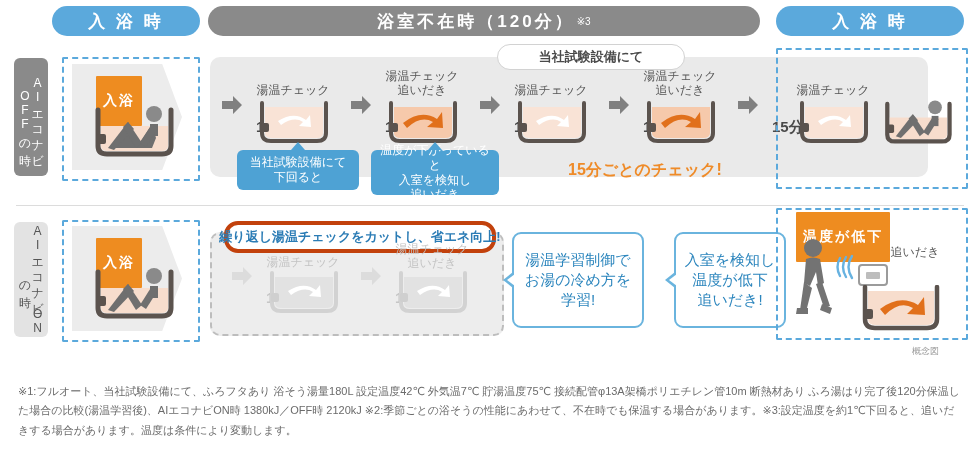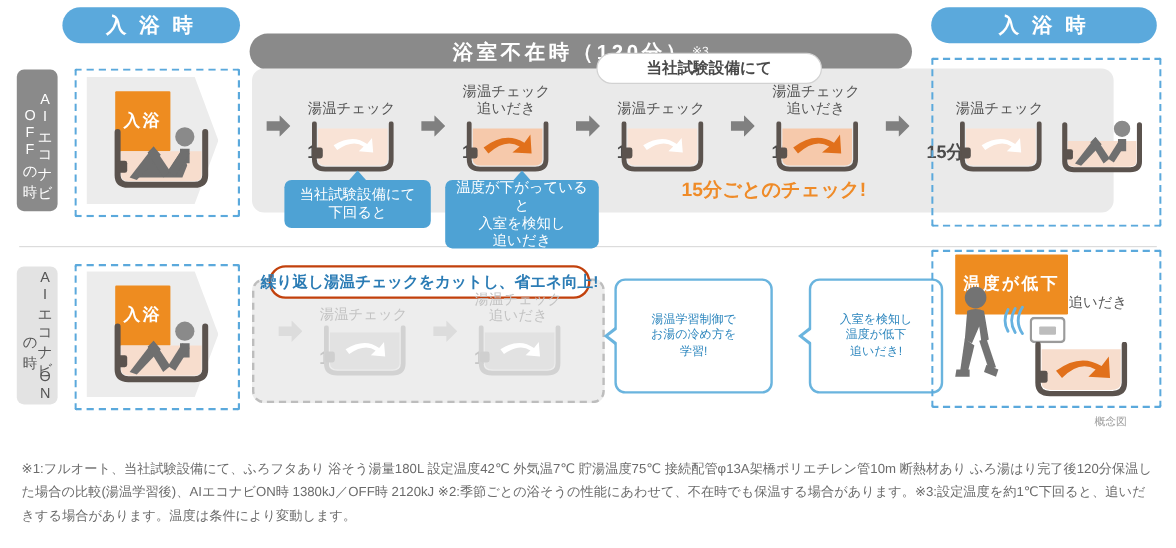--- a/index.html
+++ b/index.html
@@ -74,42 +74,42 @@
   .tub svg{display:block;}
 
   
   .whitepill{
     position:absolute;background:#ffffff;border:1px solid #d2d2d2;border-radius:13px;
     display:flex;align-items:center;justify-content:center;
     font-size:13px;font-weight:bold;color:#4a4a4a;white-space:nowrap;
   }
   
   .bluepill{
-    position:absolute;background:#ffffff;border:2px solid #c2410c;border-radius:14px;
+    position:absolute;background:#ffffff;border:4px solid #c2410c;border-radius:14px;
     display:flex;align-items:center;justify-content:center;
     font-size:13px;font-weight:bold;color:#2b7cb5;white-space:nowrap;
   }
 
   
   .cal{
     position:absolute;background:#4ea2d4;border-radius:6px;color:#ffffff;
     font-size:12px;line-height:1.22;text-align:center;
     display:flex;align-items:center;justify-content:center;
     padding:3px 6px;box-sizing:border-box;
   }
   .cal .tip{
     position:absolute;top:-8px;left:50%;margin-left:-7px;
     width:0;height:0;border-left:7px solid transparent;border-right:7px solid transparent;
     border-bottom:8px solid #4ea2d4;
   }
 
   
   .ocal{
     position:absolute;background:#ffffff;border:2px solid #6ab4de;border-radius:9px;
-    color:#2b85bd;font-size:10px;line-height:1.35;text-align:center;font-weight:500;
+    color:#2b85bd;font-size:15px;line-height:1.35;text-align:center;font-weight:500;
     display:flex;align-items:center;justify-content:center;box-sizing:border-box;
   }
   .ocal .ltip{
     position:absolute;left:-11px;top:50%;margin-top:-8px;width:0;height:0;
     border-top:8px solid transparent;border-bottom:8px solid transparent;
     border-right:10px solid #6ab4de;
   }
   .ocal .ltip-i{
     position:absolute;left:-7px;top:50%;margin-top:-6px;width:0;height:0;
     border-top:6px solid transparent;border-bottom:6px solid transparent;
@@ -137,21 +137,21 @@
 </style>
 </head>
 <body>
 
 <div id="root">
 
   <div class="hdr hdr-blue" style="left:52px;top:6px;width:148px;">
     <span>入 浴 時</span>
   </div>
 
-  <div class="hdr hdr-gray" style="left:208px;top:6px;width:552px;margin-top:22px;">
+  <div class="hdr hdr-gray" style="left:208px;top:6px;width:552px;">
     <span>浴室不在時（120分）</span>
       <span class="sup">※3</span>
   </div>
 
   <div class="hdr hdr-blue" style="left:776px;top:6px;width:188px;">
     <span>入 浴 時</span>
   </div>
 
   <div class="sidelbl sidelbl-off" style="left:14px;top:58px;height:118px;">
     <span>AIエコナビOFFの時</span>
@@ -300,33 +300,33 @@
       <path d="M13 30 L13 50 Q13 55 20 55 L73 55 Q80 55 80 50 L80 30 Z" fill="#f7ddcd"></path>
       <rect x="9" y="38" width="9" height="10" rx="2" fill="#5b534e"></rect>
       <circle cx="66" cy="18" r="8" fill="#8a8a8a"></circle>
       <path d="M62 28 L70 28 L70 40 L62 40 Z" fill="#6f6f6f"></path>
       <path d="M20 52 L40 26 L46 33 L26 54 Z" fill="#6f6f6f"></path>
       <path d="M40 26 L54 47 L48 52 L35 31 Z" fill="#6f6f6f"></path>
       <path d="M52 47 L64 28 L70 32 L58 51 Z" fill="#6f6f6f"></path>
     </svg>
   </div>
 
-  <div class="orangetxt" style="left:568px;top:148px;">
+  <div class="orangetxt" style="left:568px;top:160px;">
     <span>15分ごとのチェック!</span>
   </div>
 
   <div class="cal" style="left:237px;top:150px;width:122px;height:40px;">
     <span class="tip"></span>
     <span>
       <span>当社試験設備にて</span><br>
       <span>下回ると</span>
     </span>
   </div>
 
-  <div class="cal" style="left:371px;top:150px;width:128px;height:57px;">
+  <div class="cal" style="left:371px;top:150px;width:128px;height:45px;">
     <span class="tip"></span>
     <span>
       <span>温度が下がっていると</span><br>
       <span>入室を検知し</span><br>
       <span>追いだき</span>
     </span>
   </div>
 
   <div class="dashbox" style="left:62px;top:220px;width:134px;height:118px;"></div>
 

